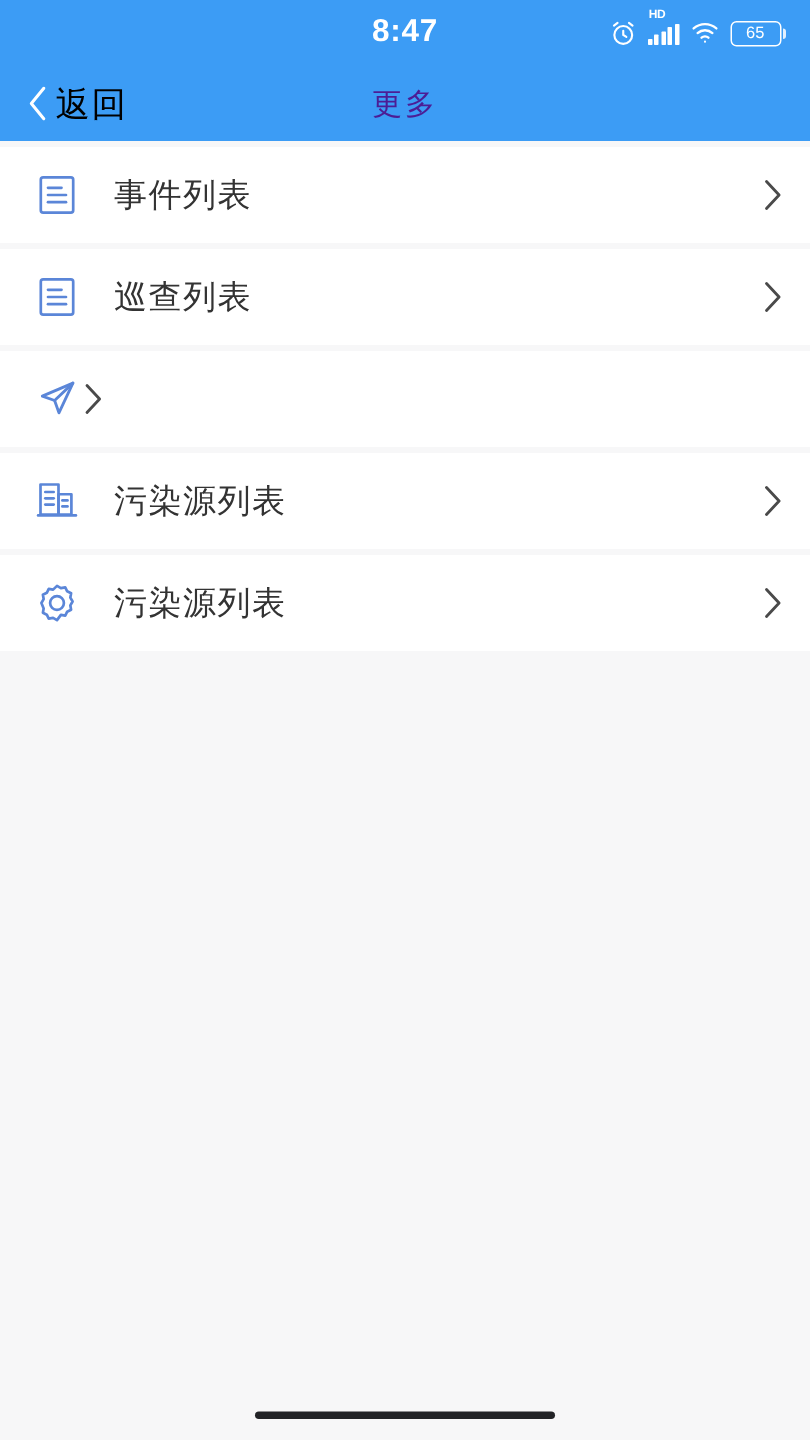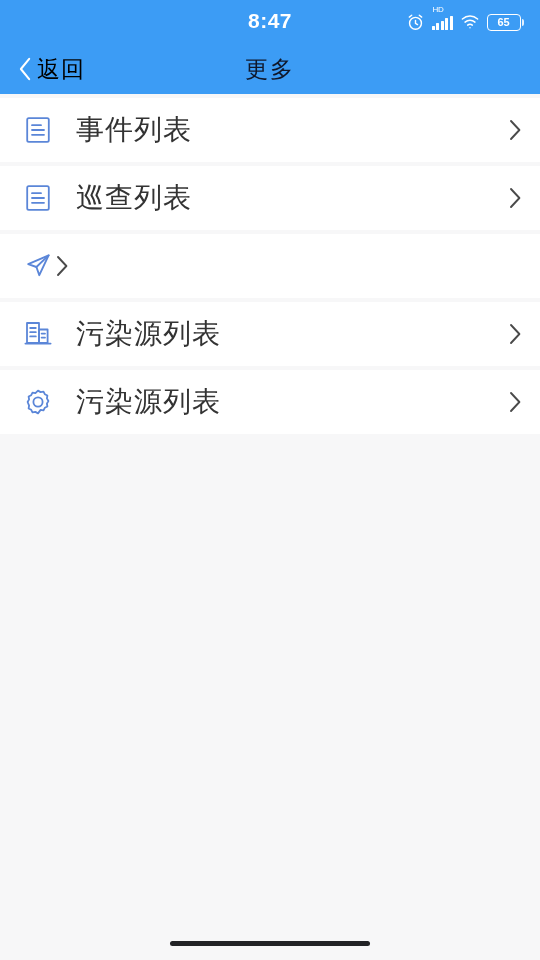--- a/index.html
+++ b/index.html
@@ -23,80 +23,80 @@
     letter-spacing:0.5px; padding-bottom:2px;
   }
   .status-right {
     position:absolute; right:16px; top:0; bottom:0;
     display:flex; align-items:center; gap:7px;
   }
   .icon-alarm { width:19px; height:19px; display:block; }
   .sig-wrap { display:flex; align-items:flex-end; gap:2px; position:relative; }
   .hd-label {
     position:absolute; top:-9px; left:1px;
-    font-size:8px; font-weight:normal; color:#fff; line-height:1;
+    font-size:8px; font-weight:bold; color:#fff; line-height:1;
     letter-spacing:-0.3px;
   }
   .bars { display:flex; align-items:flex-end; gap:1.5px; height:15px; }
   .bars i { display:block; width:3px; background:#fff; border-radius:0.5px; }
   .bars i:nth-child(1){height:4px;}
   .bars i:nth-child(2){height:6.5px;}
   .bars i:nth-child(3){height:9px;}
   .bars i:nth-child(4){height:11.5px;}
   .bars i:nth-child(5){height:14px;}
   .icon-wifi { width:20px; height:16px; display:block; }
   .battery {
     display:flex; align-items:center; gap:1px;
   }
   .battery-body {
     width:34px; height:17px; border:1.6px solid #ffffff;
     border-radius:4px; display:flex; align-items:center;
     justify-content:center;
   }
-  .battery-pct { font-size:11px; color:#fff; font-weight:bold; line-height:1; }
+  .battery-pct { font-size:11px; color:#fff; font-weight:normal; line-height:1; }
   .battery-cap {
     width:2.5px; height:7px; background:#ffffff;
     border-radius:0 2px 2px 0; opacity:.85;
   }
 
   
   .navbar {
     height:50px; background:#3c9cf5;
     position:relative; display:flex; align-items:center;
   }
   .nav-back {
     display:flex; align-items:center; gap:4px;
     padding:0 14px 0 18px; height:100%;
     cursor:pointer; user-select:none;
   }
   .chev-back { width:15px; height:24px; display:block; }
   .nav-back-label { color:#000000; font-size:23px; letter-spacing:1px; }
   .nav-title {
     position:absolute; left:0; right:0; top:0; bottom:0;
     display:flex; align-items:center; justify-content:center;
-    color:#0f172a; font-size:23px; letter-spacing:2px;
+    color:#4c1d95; font-size:20px; letter-spacing:2px;
     pointer-events:none;
   }
 
   
   .list { width:100%; background:#f7f7f8; padding-top:4px; }
   .row {
     height:64px; background:#ffffff;
     display:flex; align-items:center;
     padding:0 18px 0 20px;
     cursor:pointer;
     margin-bottom:4px;
   }
   .row-icon {
     width:36px; height:36px; flex:0 0 36px;
     display:flex; align-items:center; justify-content:center;
   }
   .row-icon svg { display:block; }
   .row-label {
-    flex:1 1 auto; color:#333333; font-size:28px;
+    flex:1 1 auto; color:#333333; font-size:22px;
     letter-spacing:1px; margin-left:20px;
   }
   .row-chevron { width:13px; height:22px; flex:0 0 13px; }
   .row-chevron svg { display:block; }
 
   
   .home-indicator {
     position:absolute; left:50%; bottom:14px;
     transform:translateX(-50%);
     width:200px; height:5px; background:#222326;

